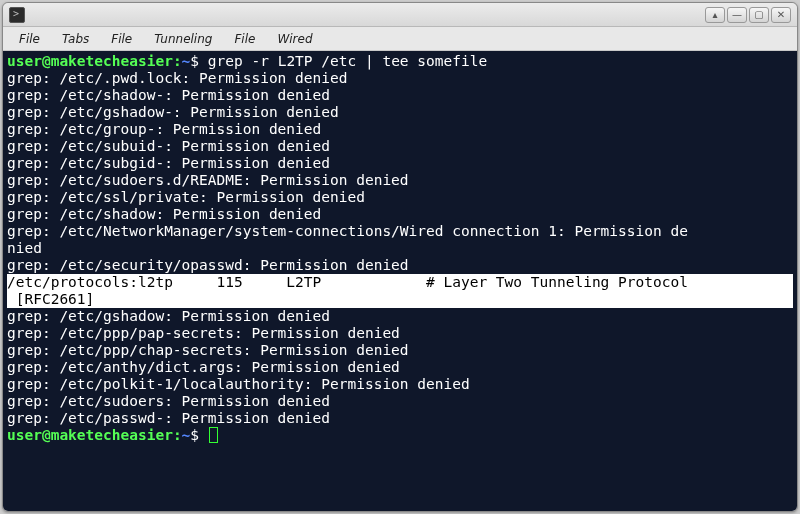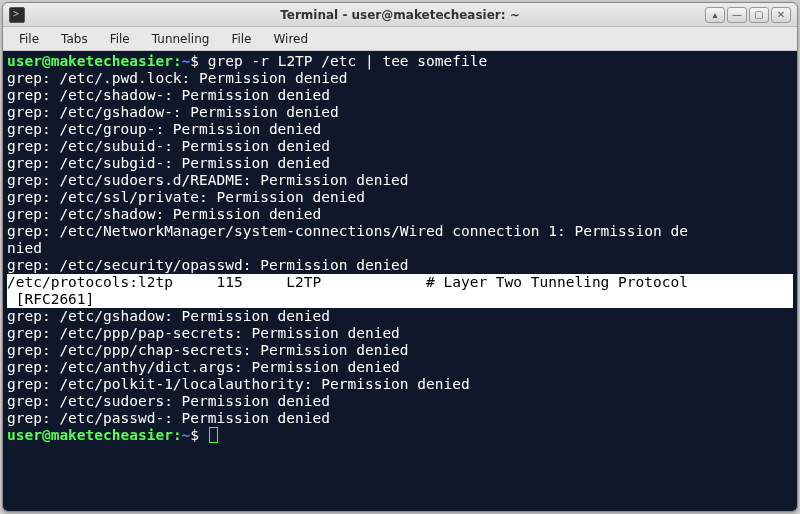--- a/index.html
+++ b/index.html
@@ -59,20 +59,21 @@
       border-radius: 3px;
       display:flex; align-items:center; justify-content:center;
       font-size:10px; color:#555; cursor:pointer;
     }
     .menubar {
       height: 24px;
       background: #e8e8e8;
       display:flex; align-items:center;
       padding: 0 6px; gap: 2px;
       border-bottom: 1px solid #c8c8c8;
+      font-style: italic;
     }
     .menu-item {
       padding: 3px 10px;
       color: #222;
       cursor: pointer;
       border-radius: 3px;
     }
     .terminal {
       flex: 1;
       background: #0f172a;
@@ -97,21 +98,20 @@
       margin-left:1px;
     }
   </style>
 </head>
 <body>
 
 <div class="window">
 
   <div class="titlebar">
     <div class="app-icon"></div>
-    <div class="title">Terminal - user@maketecheasier: ~</div>
     <div class="win-controls">
       <div class="win-btn">▴</div>
       <div class="win-btn">—</div>
       <div class="win-btn">▢</div>
       <div class="win-btn">✕</div>
     </div>
   </div>
 
   <div class="menubar">
     <div class="menu-item">File</div>

